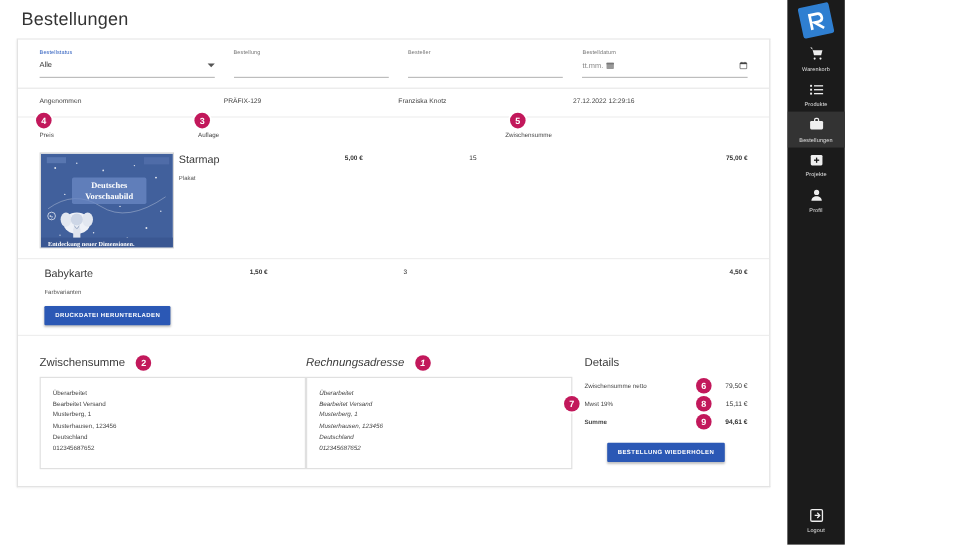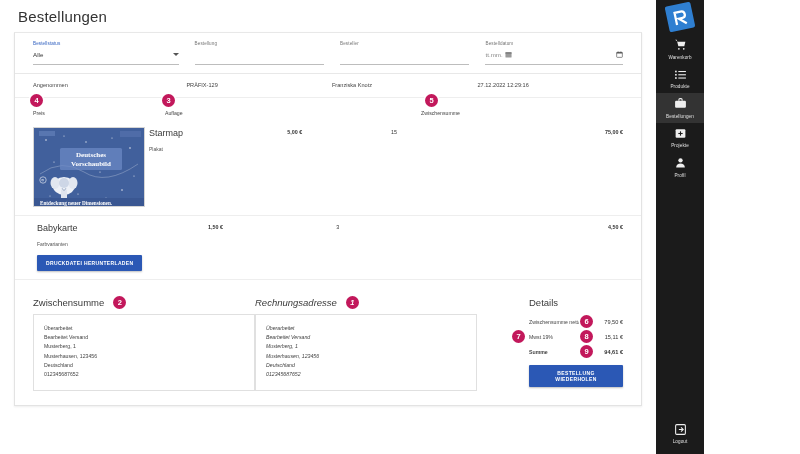--- a/index.html
+++ b/index.html
@@ -160,21 +160,21 @@
 
   
   .bottom {
     display: flex;
     padding: 12px 18px 14px 18px;
     position: relative;
   }
   .bcol { position: relative; }
   .b1 { width: 252px; }
   .b2 { width: 240px; font-style: italic; }
-  .b3 { width: 236px; padding-left: 10px; margin-left: 42px; }
+  .b3 { width: 236px; padding-left: 10px; }
   .bcol-title {
     font-size: 9.5px; color: #3a3a3a;
     margin-bottom: 6px;
     position: relative;
     display: inline-block;
   }
   .addr-box {
     border: 1px solid #e0e0e0;
     padding: 9px 10px 11px 10px;
     width: 222px;

